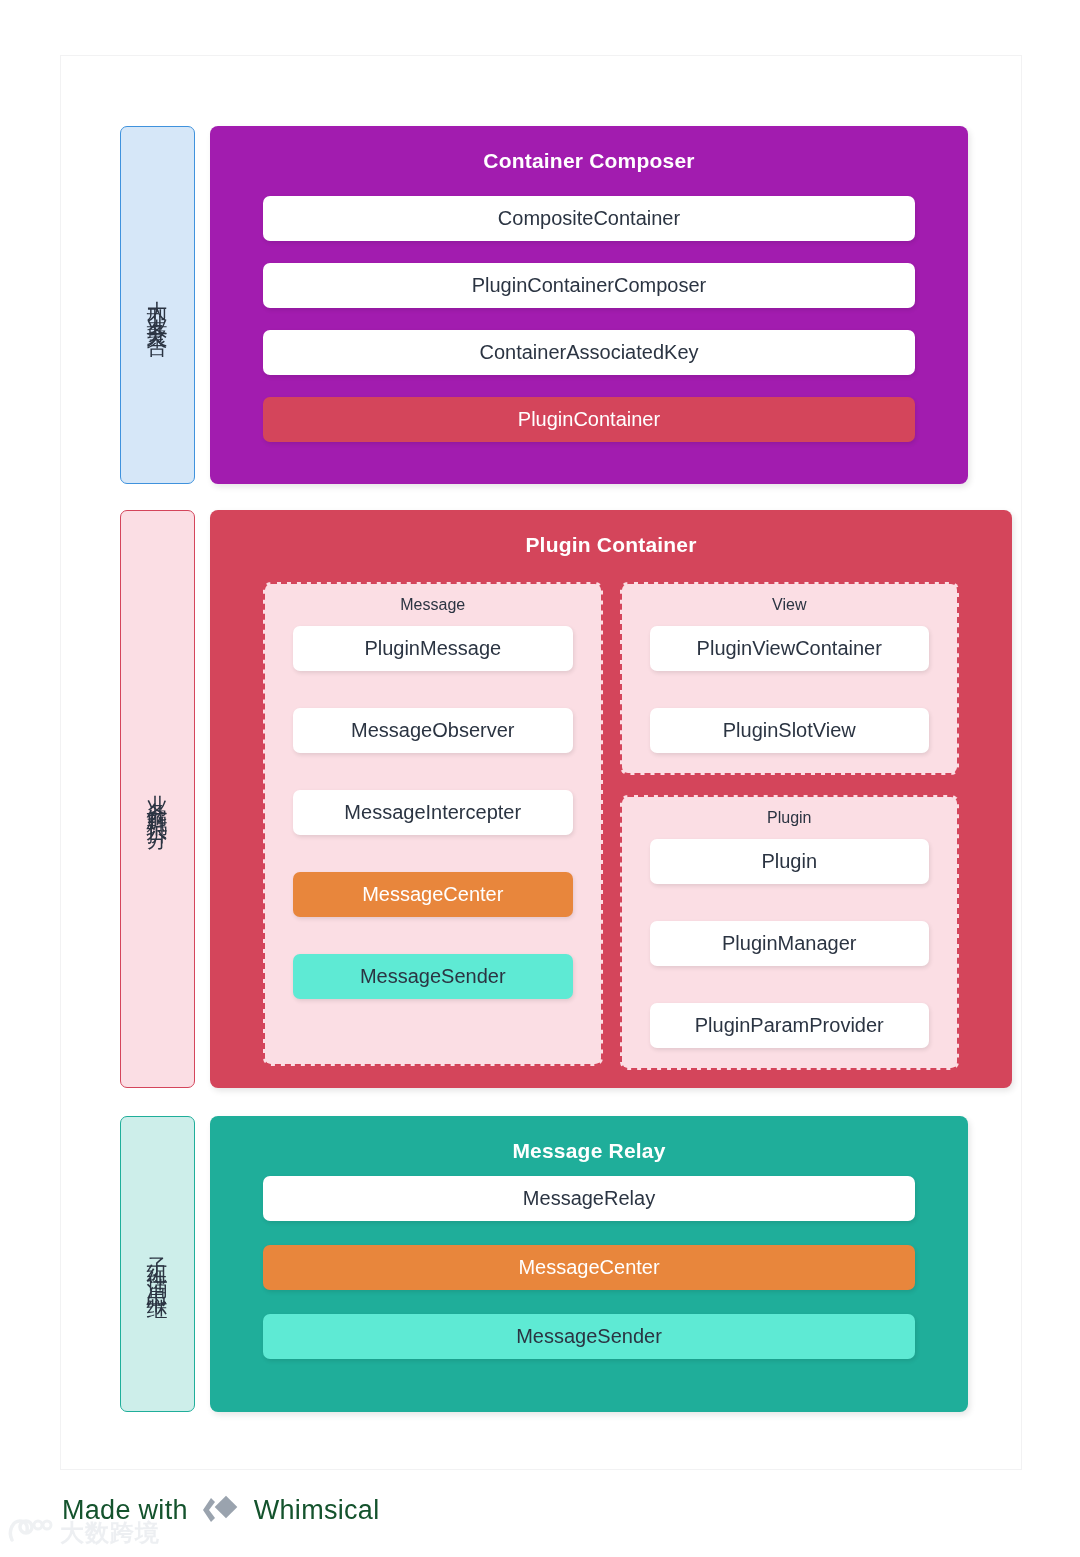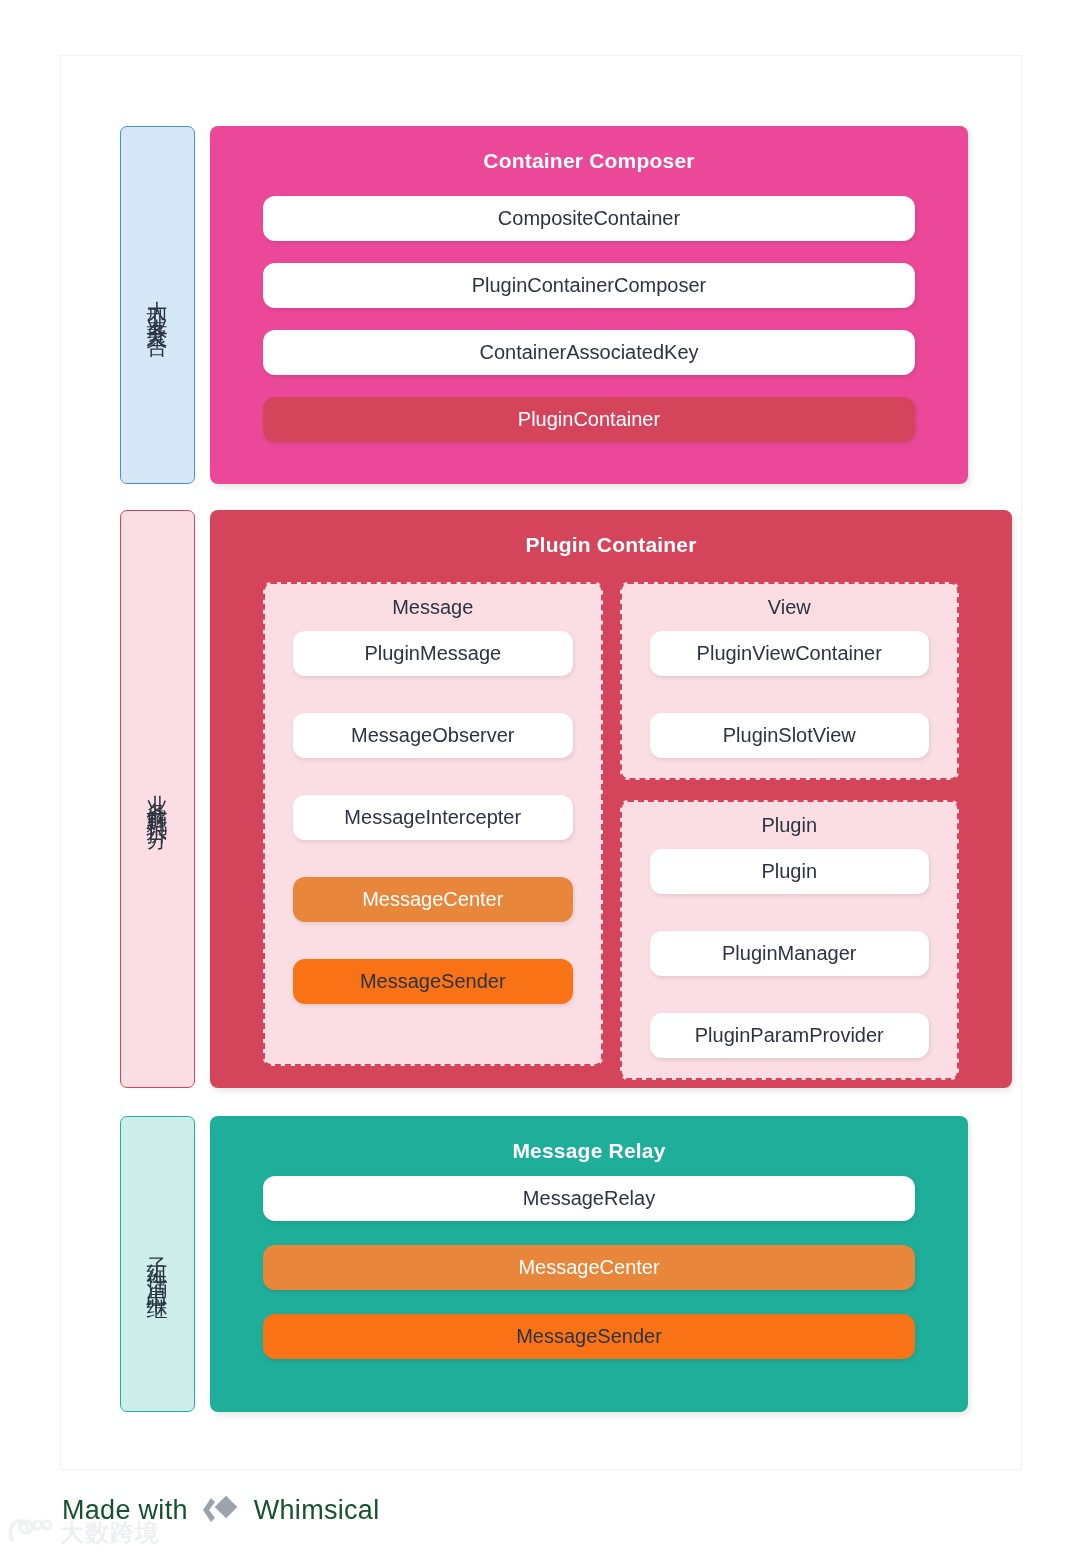--- a/index.html
+++ b/index.html
@@ -59,48 +59,48 @@
 
   
   .panel {
     flex: 1;
     margin-left: 15px;
     border-radius: 8px;
     box-shadow: 2px 3px 6px rgba(0,0,0,0.10);
     box-sizing: border-box;
     position: relative;
   }
-  .panel-blue { background:#ec4899; }
+  .panel-blue { background:#a21caf; }
   .panel-red  { background:#d4455b; }
   .panel-teal { background:#1fae9a; }
 
   .panel-title {
     text-align: center;
     color: #ffffff;
     font-weight: bold;
     font-size: 21px;
     padding-top: 23px;
     letter-spacing: .2px;
   }
 
   
   .chip {
     height: 45px;
-    border-radius: 12px;
+    border-radius: 7px;
     display: flex;
     align-items: center;
     justify-content: center;
     font-size: 20px;
     box-sizing: border-box;
     box-shadow: 1px 2px 4px rgba(0,0,0,0.10);
   }
   .chip-white  { background:#ffffff; color:#2b3442; }
   .chip-red    { background:#d4455b; color:#ffffff; }
   .chip-orange { background:#e8863c; color:#ffffff; }
-  .chip-yellow { background:#f97316; color:#2b3442; }
+  .chip-yellow { background:#5eead4; color:#2b3442; }
 
   .chip-list {
     position: absolute;
     left: 53px;
     right: 53px;
     top: 70px;
     display: flex;
     flex-direction: column;
     gap: 22px;
   }
@@ -126,21 +126,21 @@
     background: #fbdee4;
     border: 2.5px dashed #d4455b;
     border-radius: 8px;
     box-sizing: border-box;
     padding: 12px 28px 20px 28px;
     display: flex;
     flex-direction: column;
   }
   .group-title {
     text-align: center;
-    font-size: 20px;
+    font-size: 16px;
     color: #2b3442;
     margin-bottom: 12px;
   }
   .group-items {
     display: flex;
     flex-direction: column;
     gap: 37px;
   }
   .group-grow { flex: 1; }
 

